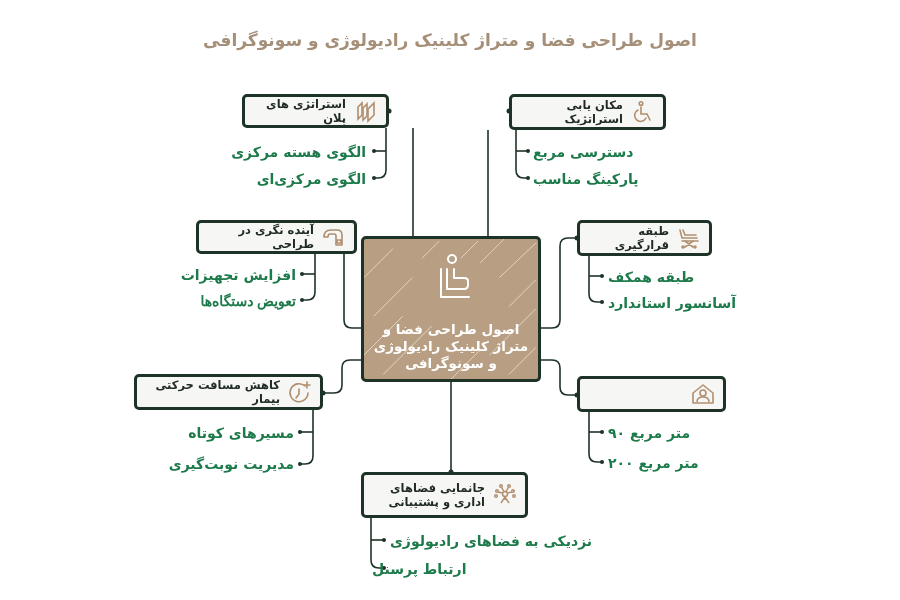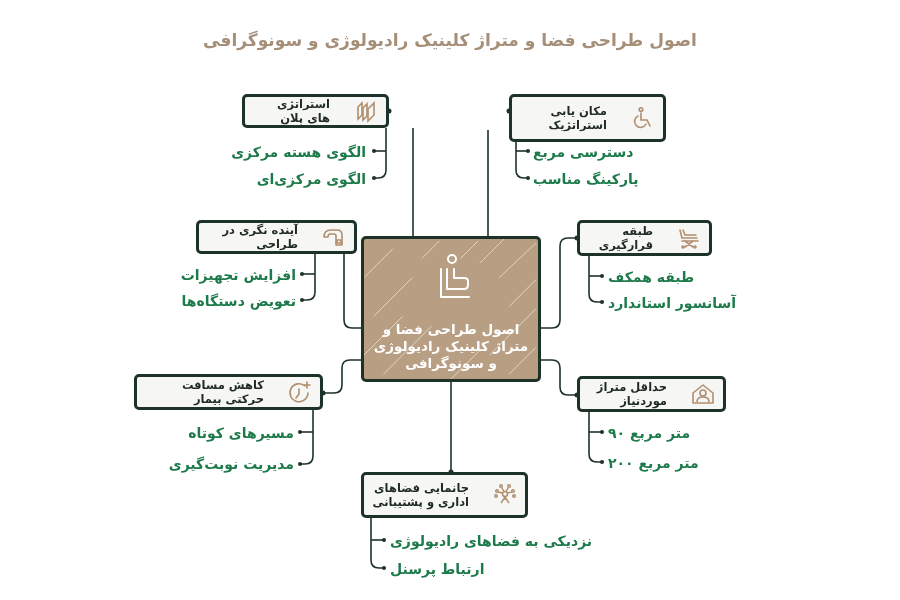--- a/index.html
+++ b/index.html
@@ -3,21 +3,21 @@
 <meta charset="utf-8">
 <style>
   html, body { margin:0; padding:0; }
   body { width:900px; height:600px; background:#ffffff; position:relative; overflow:hidden;
          font-family:"DejaVu Sans", sans-serif; direction:rtl; }
   .title { position:absolute; top:30px; left:0; width:900px; text-align:center;
            font-size:17px; font-weight:bold; color:#a58f78; }
   svg.lines { position:absolute; left:0; top:0; width:900px; height:600px; }
   .node { position:absolute; background:#f6f6f4; border:3px solid #1e3327; border-radius:5px;
           box-sizing:border-box; display:flex; align-items:center; justify-content:flex-start;
-          flex-direction:row; padding:0 8px; gap:24px; }
+          flex-direction:row; padding:0 8px; gap:8px; }
   .node .label { font-size:11.5px; font-weight:bold; color:#1f2a22; line-height:1.25; }
   .node .icon { width:24px; height:24px; flex:0 0 24px; }
   .leaf { position:absolute; font-size:14px; font-weight:bold; color:#1d7a4a; white-space:nowrap; }
   .center { position:absolute; left:361px; top:236px; width:180px; height:146px; background:#b89e82;
             border:3px solid #1e3327; border-radius:5px; box-sizing:border-box; overflow:hidden; }
   .center .hatch { position:absolute; inset:0; }
   .center .cicon { position:absolute; left:72px; top:14px; width:36px; height:50px; }
   .center .clabel { position:absolute; left:0; right:0; top:82px; text-align:center; color:#ffffff;
                     font-size:13.5px; font-weight:bold; line-height:1.25; padding:0 6px; }
 </style>
@@ -116,21 +116,21 @@
         <path d="M4 20 L4 8 L8 4 L8 16 Z"></path>
         <path d="M9 21 L9 9 L13 5 L13 17 Z"></path>
         <path d="M14 22 L14 10 L20 4 L20 16 Z"></path>
       </g>
   </svg>
   <span class="label">استراتژی های پلان</span>
 </div>
 <div class="leaf" style="right:534px;top:144px;">الگوی هسته مرکزی</div>
 <div class="leaf" style="right:534px;top:171px;">الگوی مرکزی‌ای</div>
 
-<div class="node" style="left:509px;top:94px;width:157px;height:48px;">
+<div class="node" style="left:509px;top:94px;width:157px;height:36px;">
   <svg class="icon" viewBox="0 0 24 24">
     <g fill="none" stroke="#b08e6e" stroke-width="1.6" stroke-linecap="round">
         <circle cx="10" cy="3.5" r="1.8"></circle>
         <path d="M10 7 L10 14 L16 14 L19 20"></path>
         <path d="M7 10 A6 6 0 1 0 15 18"></path>
       </g>
   </svg>
   <span class="label">مکان یابی استراتژیک</span>
 </div>
 <div class="leaf" style="left:533px;top:144px;">دسترسی مربع</div>
@@ -139,21 +139,21 @@
 <div class="node" style="left:164px;top:220px;width:161px;height:34px;margin-left:32px;">
   <svg class="icon" viewBox="0 0 24 24">
     <g fill="none" stroke="#b08e6e" stroke-width="1.6" stroke-linejoin="round">
         <path d="M2 12 Q2 5 9 5 L15 5 Q20 5 20 10 L20 20 L14 20 L14 11 Q14 9 12 9 L8 9 Q6 9 6 12 Z"></path>
         <rect x="15" y="15" width="4" height="3"></rect>
       </g>
   </svg>
   <span class="label">آینده نگری در طراحی</span>
 </div>
 <div class="leaf" style="right:604px;top:267px;">افزایش تجهیزات</div>
-<div class="leaf" style="right:604px;top:293px;">تعویض دستگاه‌ها</div>
+<div class="leaf" style="right:604px;top:293px;font-family:Liberation Serif, serif;">تعویض دستگاه‌ها</div>
 
 <div class="node" style="left:577px;top:220px;width:135px;height:36px;">
   <svg class="icon" viewBox="0 0 24 24">
     <g fill="none" stroke="#b08e6e" stroke-width="1.6" stroke-linecap="round">
         <path d="M3 4 L5 12 L20 12"></path>
         <path d="M6 4 L8 9 L19 9"></path>
         <path d="M5 15 L21 15"></path>
         <path d="M8 15 L16 21 M16 15 L8 21"></path>
         <circle cx="6" cy="21" r="1"></circle>
         <circle cx="18" cy="21" r="1"></circle>
@@ -178,21 +178,20 @@
 <div class="leaf" style="right:606px;top:456px;">مدیریت نوبت‌گیری</div>
 
 <div class="node" style="left:577px;top:376px;width:149px;height:36px;">
   <svg class="icon" viewBox="0 0 24 24">
     <g fill="none" stroke="#b08e6e" stroke-width="1.6" stroke-linejoin="round">
         <path d="M2 11 L12 3 L22 11 L22 21 L2 21 Z"></path>
         <circle cx="12" cy="11" r="3"></circle>
         <path d="M6 20 Q6 15 12 15 Q18 15 18 20"></path>
       </g>
   </svg>
-  <span class="label">حداقل متراژ موردنیاز</span>
 </div>
 <div class="leaf" style="left:608px;top:425px;">متر مربع ۹۰</div>
 <div class="leaf" style="left:608px;top:455px;">متر مربع ۲۰۰</div>
 
 <div class="node" style="left:361px;top:472px;width:167px;height:46px;">
   <svg class="icon" viewBox="0 0 24 24">
     <g fill="none" stroke="#b08e6e" stroke-width="1.4">
         <circle cx="12" cy="11" r="2.5"></circle>
         <path d="M8 20 L12 14 L16 20 M12 14 L12 17"></path>
         <circle cx="4" cy="8" r="1.3"></circle>
@@ -200,13 +199,13 @@
         <circle cx="16" cy="3" r="1.3"></circle>
         <circle cx="20" cy="8" r="1.3"></circle>
         <circle cx="3" cy="13" r="1.3"></circle>
         <circle cx="21" cy="13" r="1.3"></circle>
         <path d="M5 9 L9.5 10 M8.5 4.3 L11 8.5 M15.5 4.3 L13 8.5 M19 9 L14.5 10"></path>
       </g>
   </svg>
   <span class="label" style="max-width:130px;">جانمایی فضاهای اداری و پشتیبانی</span>
 </div>
 <div class="leaf" style="left:390px;top:533px;">نزدیکی به فضاهای رادیولوژی</div>
-<div class="leaf" style="left:390px;top:561px;">ارتباط پرسنل</div>
+<div class="leaf" style="left:372px;top:561px;">ارتباط پرسنل</div>
 
 </body></html>

